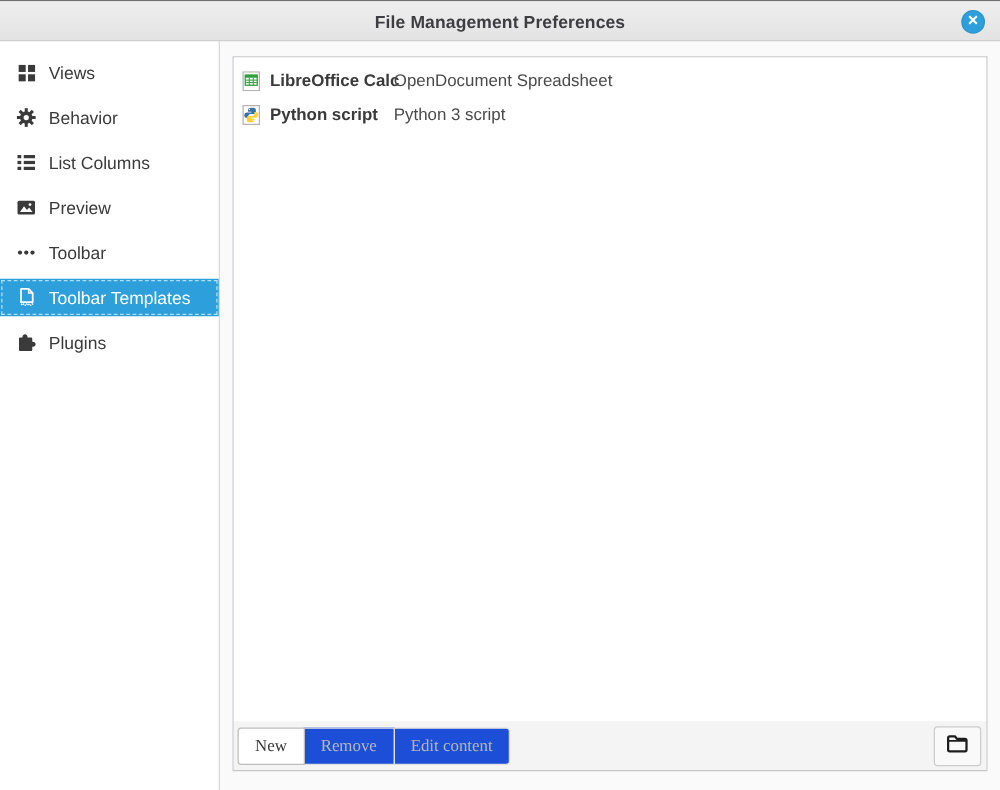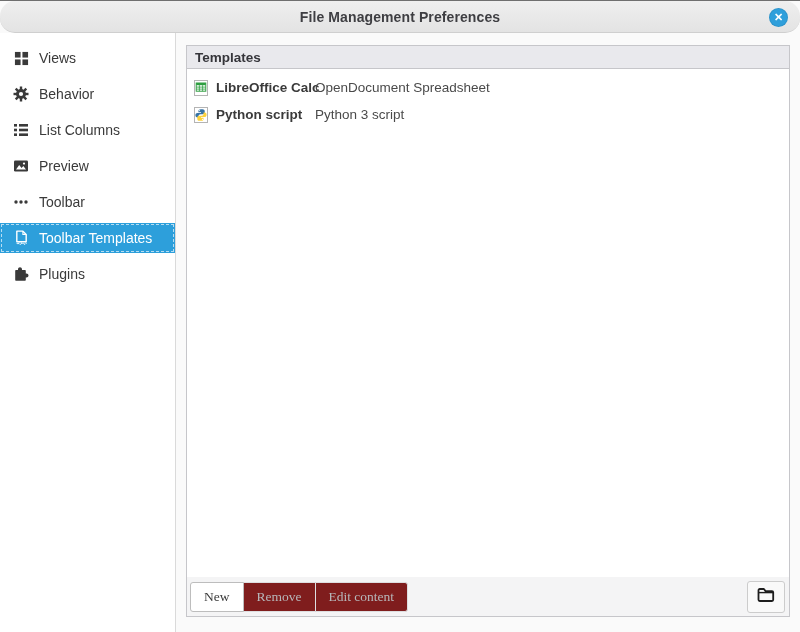--- a/index.html
+++ b/index.html
@@ -5,21 +5,21 @@
   * { margin:0; padding:0; box-sizing:border-box; }
   html,body { width:800px; height:632px; }
   body { font-family:"Liberation Sans", sans-serif; background:#fafafa; }
 
   .window { width:800px; height:632px; position:relative; background:#fafafa;
             border-top:1px solid #6f6f6f; overflow:hidden; }
 
   
   .titlebar { height:32px; background:linear-gradient(#efefef,#e3e3e3);
               border-bottom:1px solid #cfcfcf; display:flex; align-items:center;
-              justify-content:center; position:relative;border-radius:15px; }
+              justify-content:center; position:relative; }
   .title { font-size:14px; font-weight:700; color:#3e3e42; letter-spacing:.1px; }
   .close-btn { position:absolute; right:12px; top:7px; width:19px; height:19px;
                border-radius:50%; background:#2f9fdb; color:#fff; border:none;
                display:flex; align-items:center; justify-content:center;
                font-size:11px; font-weight:700; line-height:1;
                box-shadow:inset 0 0 0 1px rgba(0,0,0,.07); cursor:pointer; }
 
   
   .body-area { display:flex; height:599px; }
   .sidebar { width:176px; background:#ffffff; border-right:1px solid #dadada;
@@ -45,21 +45,21 @@
   .trow .tdesc { color:#4a4a4a; white-space:nowrap; }
 
   
   .ftoolbar { height:39px; background:#f4f4f5; display:flex; align-items:center;
               padding:0 3px; flex-shrink:0; }
   .btn { height:30px; padding:0 13px; font-size:13.5px; font-family:Liberation Serif, serif;
          background:#ffffff; border:1px solid #bdbdbd; color:#3a3a3a;
          margin-left:-1px; cursor:pointer; position:relative; }
   .btn.first { border-radius:3px 0 0 3px; margin-left:0; z-index:2; }
   .btn.last  { border-radius:0 3px 3px 0; }
-  .btn:disabled { background:#7f1d1d; border-color:#dedee0; color:#b7b7ba; z-index:1; }
+  .btn:disabled { background:#1d4ed8; border-color:#dedee0; color:#b7b7ba; z-index:1; }
   .folder-btn { margin-left:auto; margin-right:1px; width:38px; height:32px;
                 background:#f9f9f9; border:1px solid #cccccc; border-radius:3px;
                 display:flex; align-items:center; justify-content:center; cursor:pointer; }
 </style>
 </head>
 <body>
 
 <div class="window">
 
   <div class="titlebar">
@@ -165,21 +165,20 @@
             </svg>
         </span>
         <span>Plugins</span>
       </div>
 
     </div>
 
     <div class="content">
       <div class="frame">
 
-        <div class="frame-header">Templates</div>
 
         <div class="tlist">
 
           <div class="trow">
             <span class="ficon">
               <svg width="16" height="16" viewBox="0 0 16 16">
                 <rect x="1.5" y="0.5" width="13" height="15" fill="#ffffff" stroke="#b4b4b4"></rect>
                 <rect x="3.2" y="3" width="9.6" height="8.2" fill="#ffffff" stroke="#2f9e41" stroke-width="1"></rect>
                 <rect x="3.2" y="3" width="9.6" height="2.2" fill="#2f9e41"></rect>
                 <path d="M3.2 7.1 H12.8 M3.2 9.1 H12.8 M6.4 5.2 V11.2 M9.6 5.2 V11.2" stroke="#2f9e41" stroke-width="0.8" fill="none"></path>

